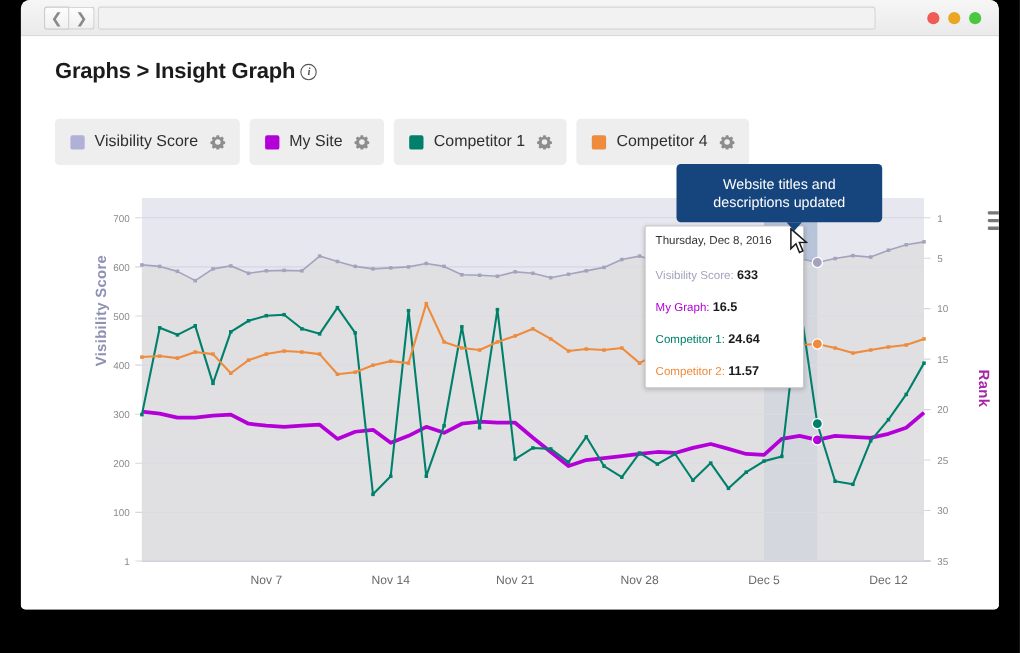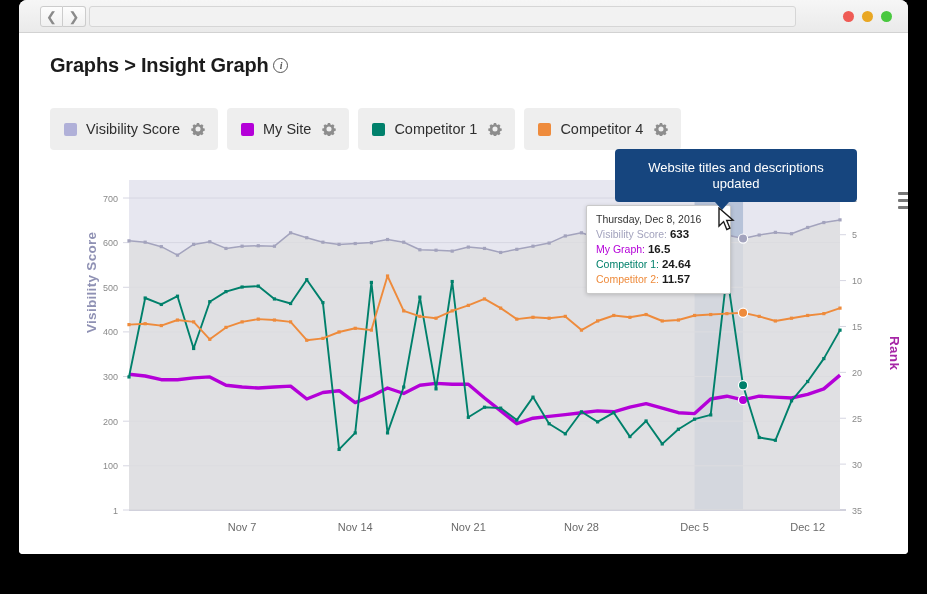--- a/index.html
+++ b/index.html
@@ -114,21 +114,21 @@
     margin-left: 11px;
     width: 14px; height: 14px;
     flex: none;
     cursor: pointer;
   }
 
   
   #annotation {
     position: absolute;
     left: 596px; top: 116px;
-    width: 242px; height: 53px;
+    width: 187px; height: 53px;
     background: #16457e;
     border-radius: 4px;
     z-index: 40;
     display: flex; align-items: center; justify-content: flex-end;
     cursor: pointer;
   }
   #annotation-text {
     color: #ffffff;
     font-size: 13px;
     line-height: 16px;
@@ -193,26 +193,26 @@
     background: #ffffff;
     border: 1px solid #c9c9c9;
     border-radius: 2px;
     padding: 7px 9px 8px 9px;
     box-shadow: 0 1px 4px rgba(0,0,0,0.18);
     z-index: 30;
   }
   #tooltip .tt-date {
     font-size: 10.5px;
     color: #333333;
-    margin-bottom: 3px;
+    margin-bottom: 20px;
     white-space: nowrap;
   }
   #tooltip .tt-row {
     font-size: 10.5px;
-    margin-top: 3px;
+    margin-top: 17px;
     white-space: nowrap;
   }
   #tooltip .tt-val { font-weight: bold; color: #1a1a1a; font-size: 11.5px; }
 
   
   #mouse-cursor {
     position: absolute;
     left: 699px; top: 174px;
     z-index: 60;
     pointer-events: none;

